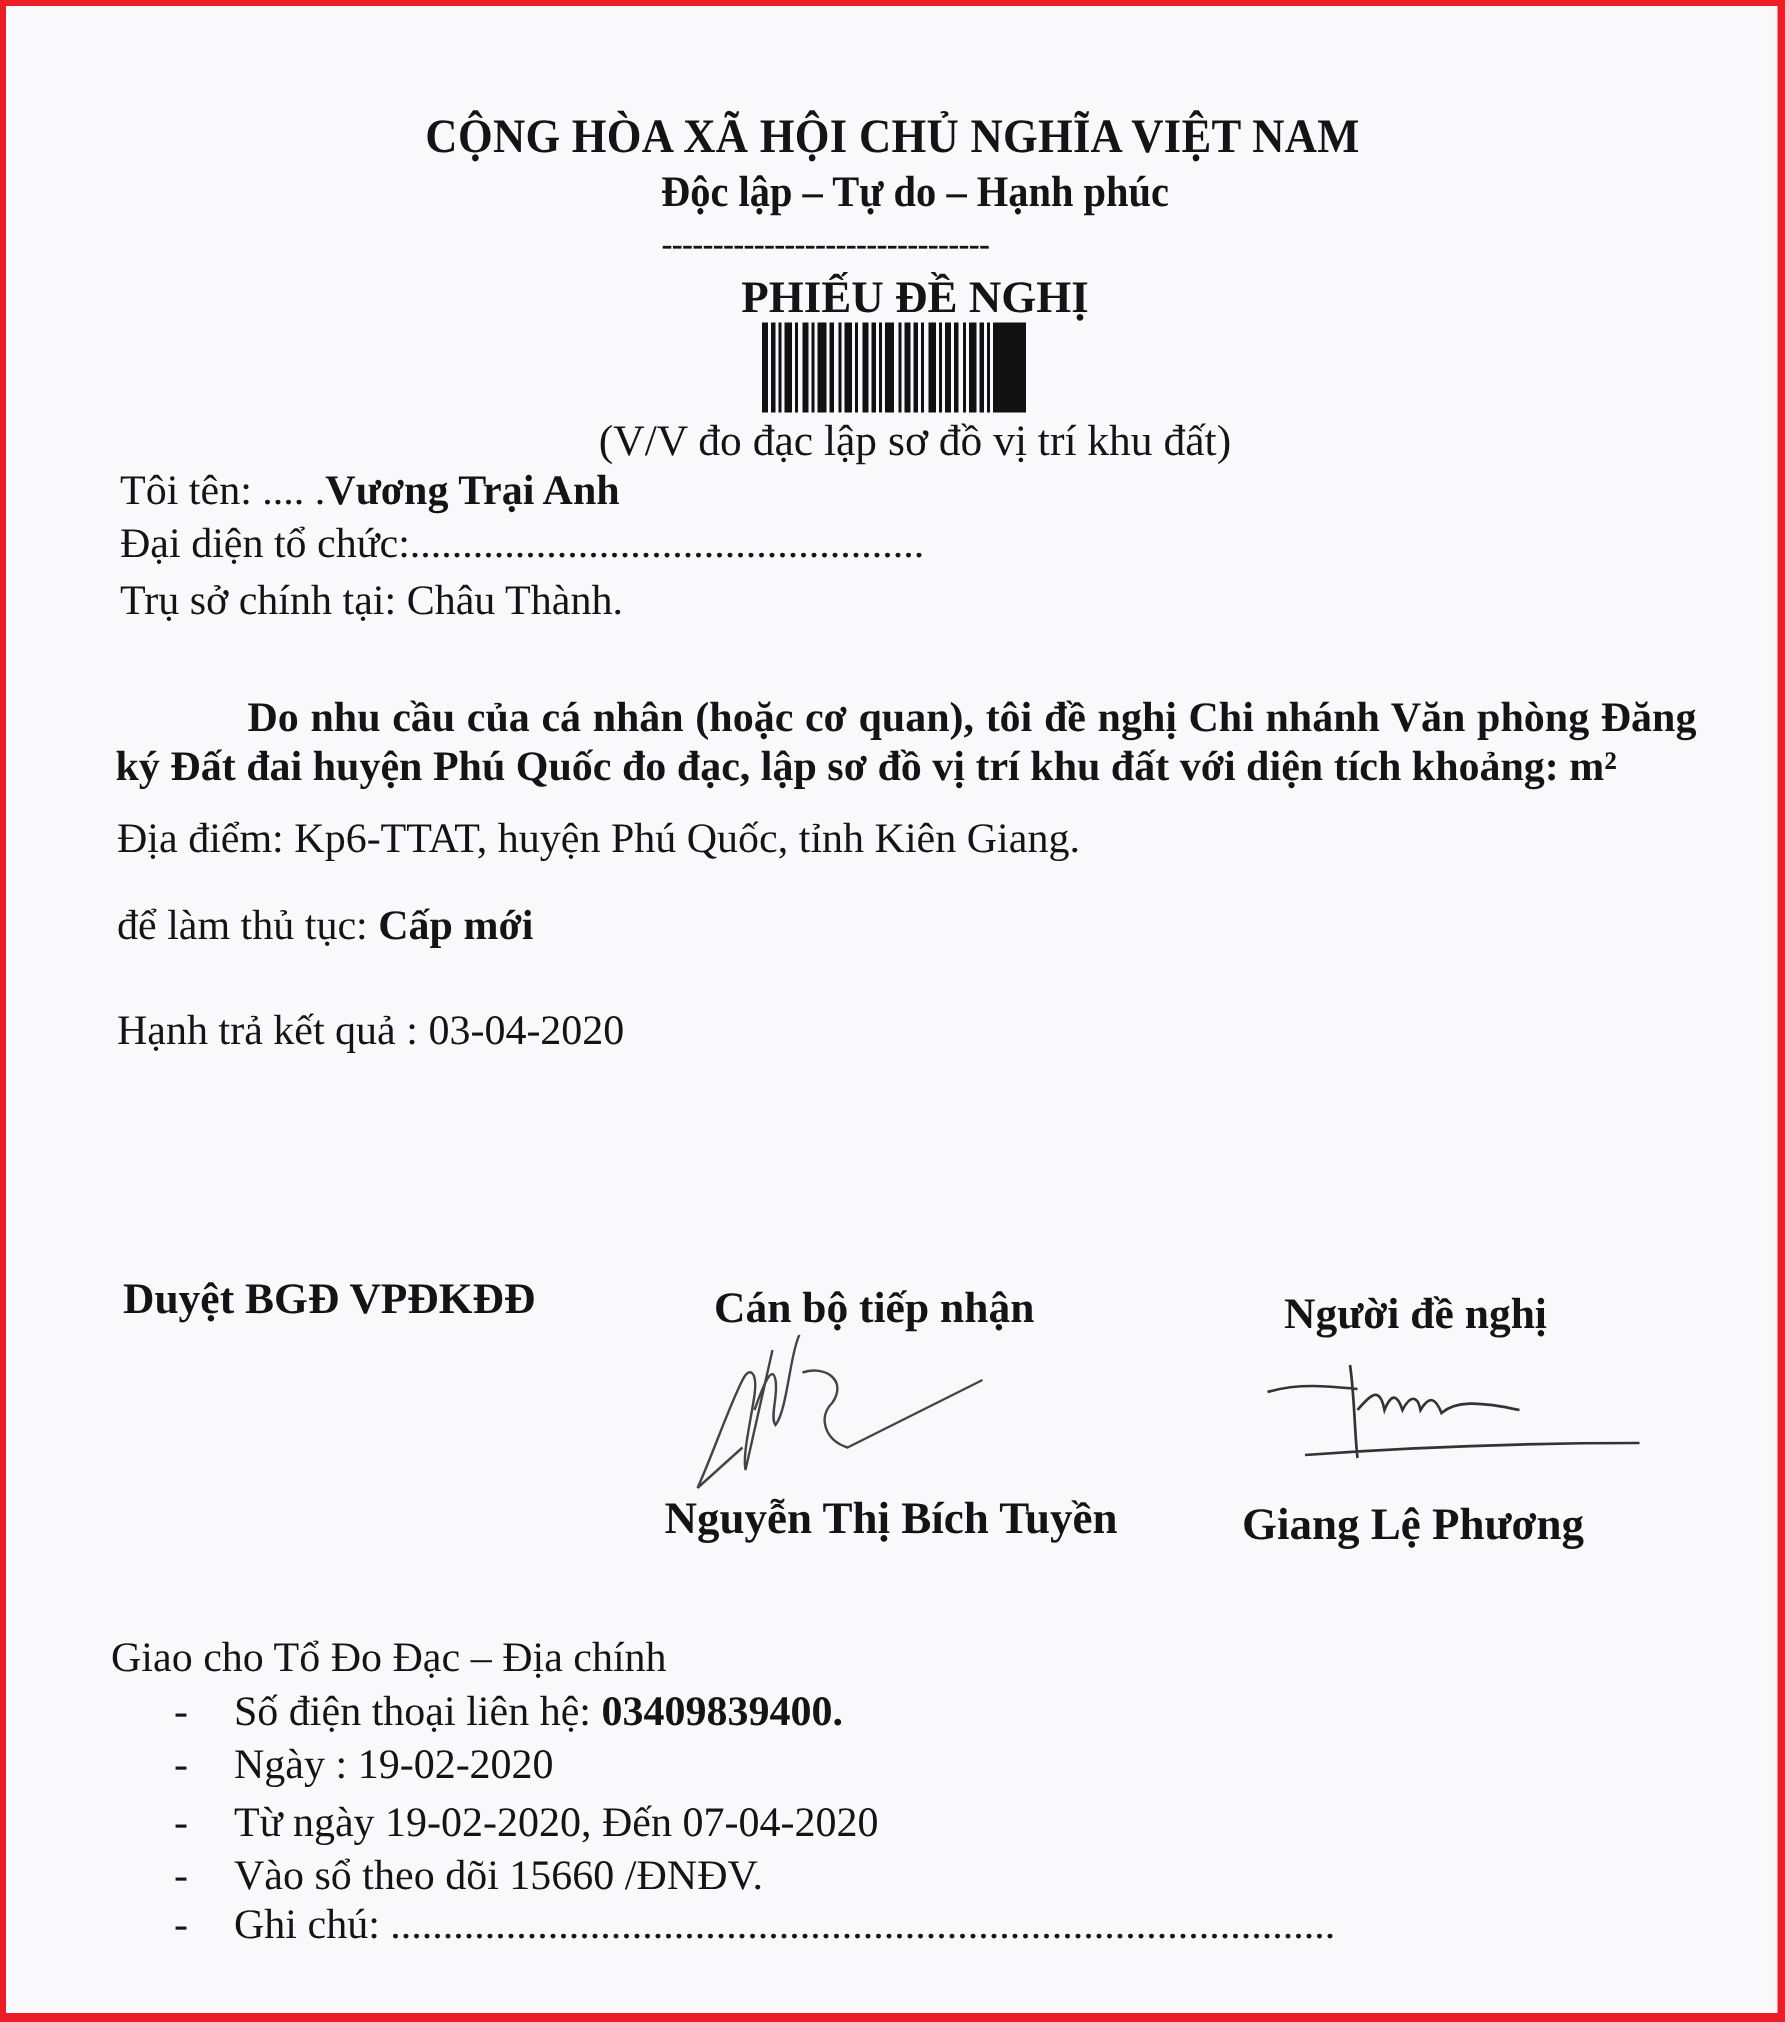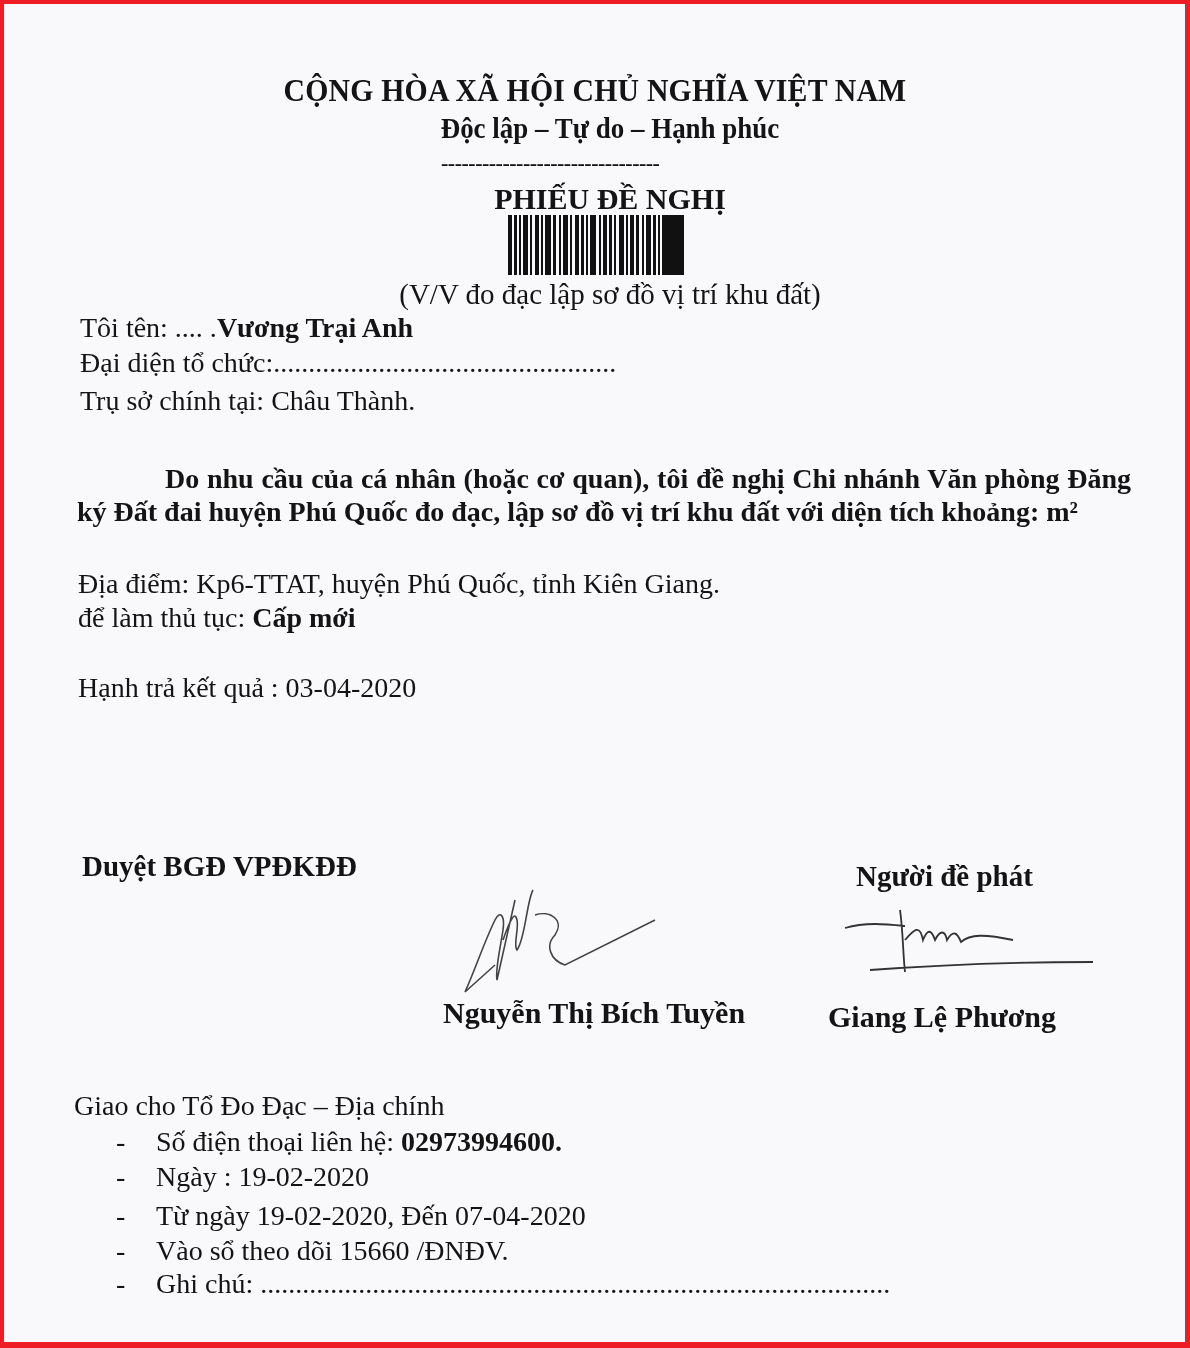--- a/index.html
+++ b/index.html
@@ -104,49 +104,50 @@
   </div>
   <div class="abs line" style="left:80px; top:347px;">
     <span>Đại diện tổ chức:</span><span>.................................................</span>
   </div>
   <div class="abs line" style="left:80px; top:385px;">
     <span>Trụ sở chính tại: </span><span>Châu Thành.</span>
   </div>
 
   <div class="para" style="top:462px; text-indent:88px;font-weight:bold;">Do nhu cầu của cá nhân (hoặc cơ quan), tôi đề nghị Chi nhánh Văn phòng Đăng ký Đất đai huyện Phú Quốc đo đạc, lập sơ đồ vị trí khu đất với diện tích khoảng: m²</div>
 
-  <div class="abs line" style="left:78px; top:568px;text-align:right;">
+  <div class="abs line" style="left:78px; top:544px;text-align:right;">
     <span>Địa điểm: </span><span>Kp6-TTAT, huyện Phú Quốc, tỉnh Kiên Giang.</span>
   </div>
   <div class="abs line" style="left:78px; top:602px;">
     <span>để làm thủ tục: </span><span class="b">Cấp mới</span>
   </div>
   <div class="abs line" style="left:78px; top:672px;">
     <span>Hạnh trả kết quả : </span><span>03-04-2020</span>
   </div>
 
 
   <div class="abs sig-title" style="left:82px; top:850px;">Duyệt BGĐ VPĐKĐĐ</div>
-  <div class="abs sig-title" style="left:856px; top:860px;">Người đề phát</div>
+  <div class="abs sig-title" style="left:476px; top:856px;">Cán bộ tiếp nhận</div>
+  <div class="abs sig-title" style="left:856px; top:860px;">Người đề nghị</div>
 
   <svg class="sig" style="left:455px; top:880px;" width="220" height="120">
     <path d="M10 112 C 20 90, 30 60, 40 40 C 45 30, 50 35, 48 50 C 45 70, 40 90, 42 100 L 60 20 M 48 60 C 55 40, 60 30, 62 40 C 64 50, 58 65, 62 70 C 70 60, 72 20, 78 10 M 80 35 C 95 30, 110 40, 100 55 C 90 65, 95 80, 110 85 C 140 70, 170 55, 200 40 M10 112 L 40 85" fill="none" stroke="#444" stroke-width="1.6"></path>
   </svg>
   <svg class="sig" style="left:845px; top:900px;" width="250" height="80">
     <path d="M0 28 C 20 22, 40 24, 60 26 M 55 10 C 58 30, 58 55, 60 72 M 60 40 C 70 28, 75 25, 78 40 C 82 30, 86 28, 90 40 C 95 30, 100 30, 102 40 C 108 30, 112 32, 116 42 C 125 34, 140 34, 168 40 M 25 70 C 80 66, 160 62, 248 62" fill="none" stroke="#333" stroke-width="1.8"></path>
   </svg>
 
   <div class="abs sig-name" style="left:443px; top:996px;">Nguyễn Thị Bích Tuyền</div>
   <div class="abs sig-name" style="left:828px; top:1000px;">Giang Lệ Phương</div>
 
   <div class="abs item" style="left:74px; top:1090px;">Giao cho Tổ Đo Đạc – Địa chính</div>
 
   <div class="dash-mark" style="left:116px; top:1126px;">-</div>
   <div class="abs item" style="left:156px; top:1126px;">
-    <span>Số điện thoại liên hệ:  </span><span class="b">02973994600.</span>
+    <span>Số điện thoại liên hệ:  </span><span class="b">03409839400.</span>
   </div>
 
   <div class="dash-mark" style="left:116px; top:1161px;">-</div>
   <div class="abs item" style="left:156px; top:1161px;font-family:Liberation Serif, serif;">Ngày : 19-02-2020</div>
 
   <div class="dash-mark" style="left:116px; top:1200px;">-</div>
   <div class="abs item" style="left:156px; top:1200px;">Từ ngày 19-02-2020, Đến 07-04-2020</div>
 
   <div class="dash-mark" style="left:116px; top:1235px;">-</div>
   <div class="abs item" style="left:156px; top:1235px;">Vào sổ theo dõi  15660 /ĐNĐV.</div>

